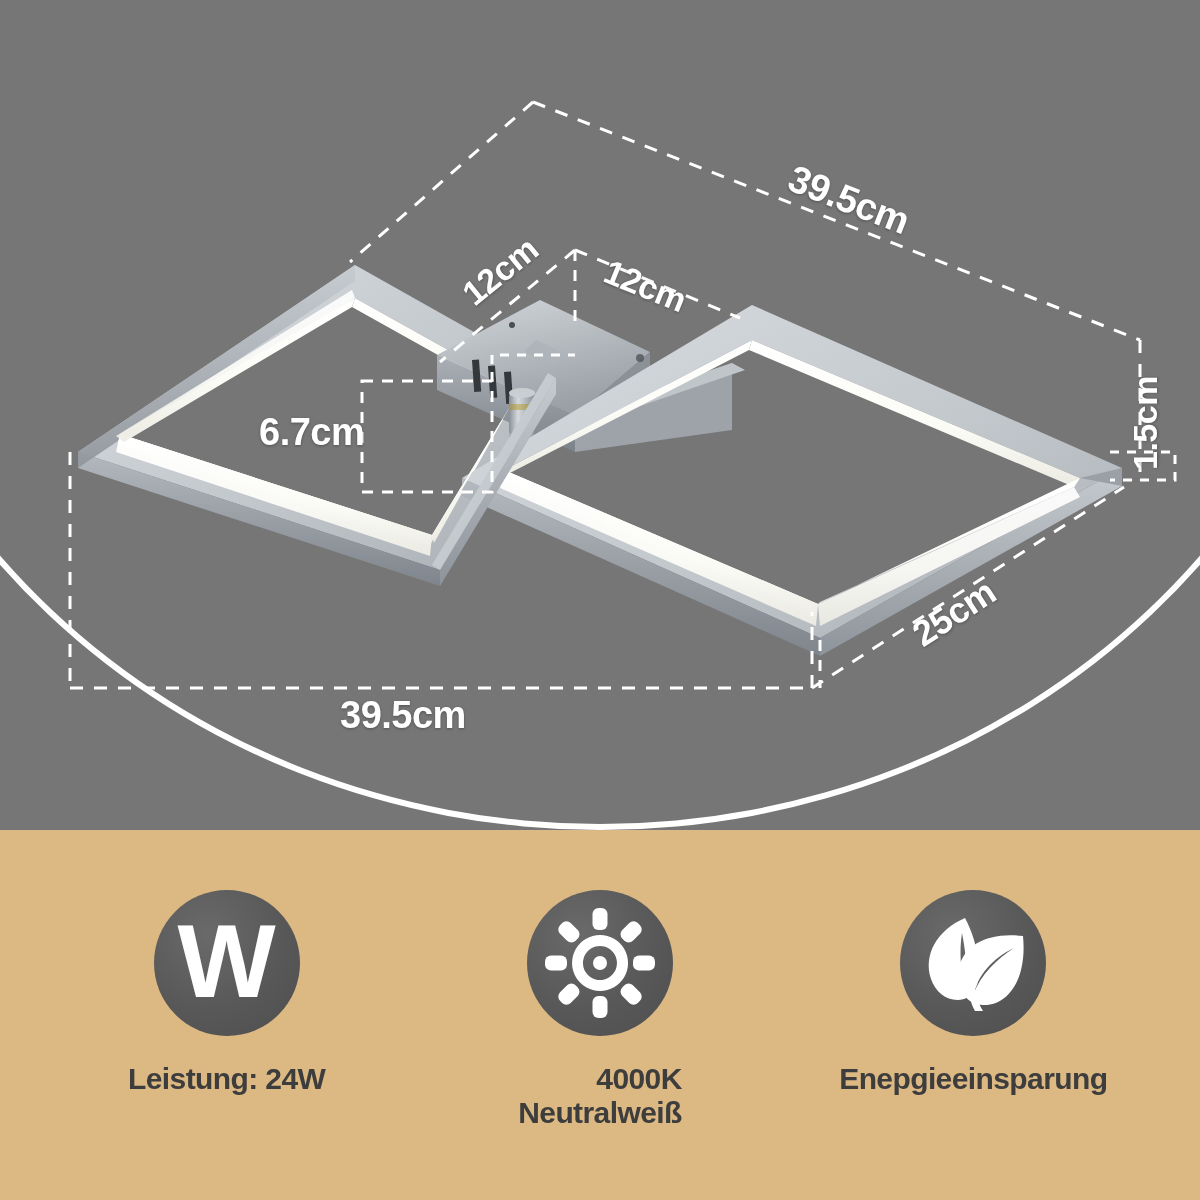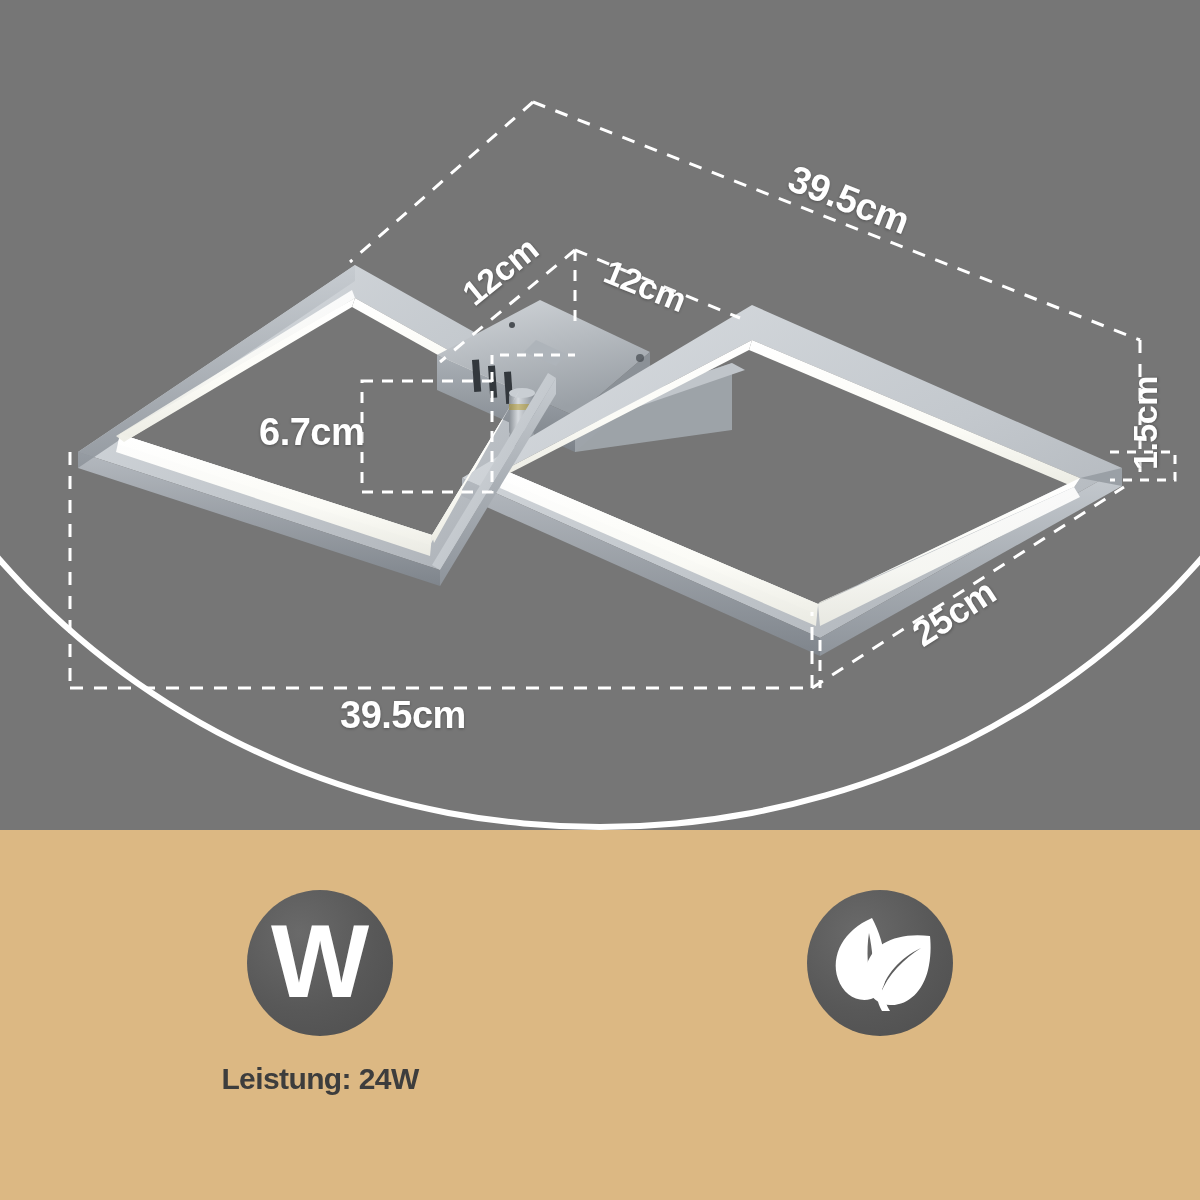--- a/index.html
+++ b/index.html
@@ -225,31 +225,52 @@
   <div id="features">
 
     <div class="feature">
       <div class="badge">
         <span class="wglyph">W</span>
       </div>
       <div class="feature-label">Leistung: 24W</div>
     </div>
 
 
+    <div class="feature">
+      <div class="badge">
+        <svg width="110" height="110" viewBox="0 0 110 110">
+          <g fill="#ffffff">
+            <circle cx="55" cy="55" r="7"></circle>
+            <path d="M55 27 a28 28 0 1 0 0.1 0 Z M55 38 a17 17 0 1 1 -0.1 0 Z"></path>
+            <rect x="47.5" y="0" width="15" height="22" rx="6"></rect>
+            <rect x="47.5" y="88" width="15" height="22" rx="6"></rect>
+            <rect x="0" y="47.5" width="22" height="15" rx="6"></rect>
+            <rect x="88" y="47.5" width="22" height="15" rx="6"></rect>
+            <rect x="47.5" y="0" width="15" height="22" rx="6" transform="rotate(45 55 55)"></rect>
+            <rect x="47.5" y="88" width="15" height="22" rx="6" transform="rotate(45 55 55)"></rect>
+            <rect x="0" y="47.5" width="22" height="15" rx="6" transform="rotate(45 55 55)"></rect>
+            <rect x="88" y="47.5" width="22" height="15" rx="6" transform="rotate(45 55 55)"></rect>
+          </g>
+        </svg>
+      </div>
+      <div class="feature-label">4000K
+Neutralweiß</div>
+    </div>
 
     <div class="feature">
       <div class="badge">
         <svg width="112" height="104" viewBox="0 0 112 104">
           <g fill="#ffffff">
             <path d="M48 7 C20 19 6 44 14 68 C19 83 33 92 47 88
                      C58 84 64 70 62 53 C60 36 55 20 48 7 Z
                      M45 22 C48 38 51 56 47 74 C44 60 42 40 45 22 Z"></path>
             <path d="M106 25 C72 21 48 33 42 56 C37 76 48 93 66 94
                      C84 95 99 80 104 59 C107 47 107 35 106 25 Z
                      M97 37 C80 48 64 63 56 84 C61 64 76 47 97 37 Z"></path>
             <path d="M52 66 C51 80 53 92 58 100 L66 100 C60 90 57 78 58 66 Z"></path>
           </g>
         </svg>
       </div>
+      <div class="feature-label">Enepgieeinsparung</div>
     </div>
   </div>
 
 </div>
 
 </body></html>

